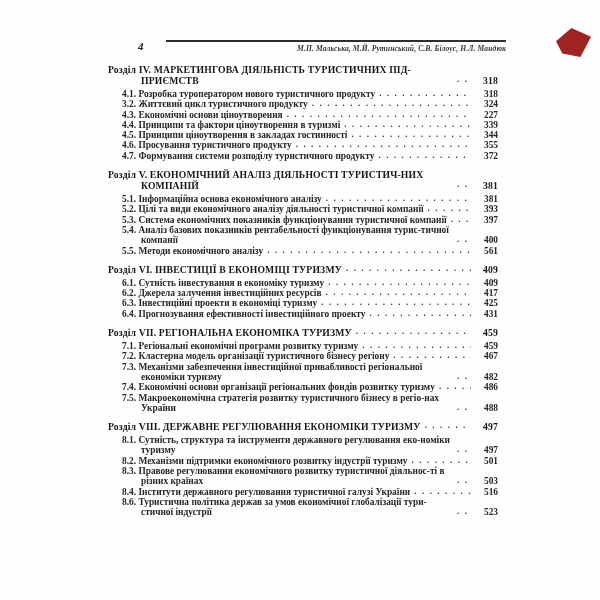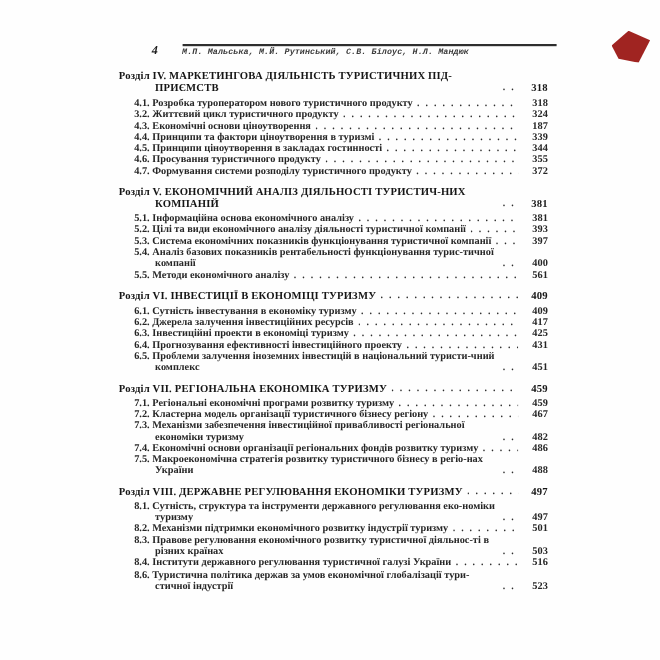--- a/index.html
+++ b/index.html
@@ -22,23 +22,23 @@
   
   .header{position:absolute;left:108px;top:40px;width:398px;display:flex;align-items:flex-start;}
   .header .pnum{
     font-style:italic;font-weight:bold;font-size:11px;line-height:13px;
     margin-left:30px;color:#1d1d1d;
   }
   .header .authors-wrap{
     flex:1;margin-left:22px;border-top:2px solid #2e2e2e;padding-top:2px;
   }
   .header .authors{
-    font-family:Liberation Mono, monospace;
+    font-family:Liberation Serif, serif;
     font-style:italic;font-weight:bold;font-size:7.6px;line-height:9px;
-    text-align:left;color:#3a3a3a;letter-spacing:0.1px;
+    text-align:right;color:#3a3a3a;letter-spacing:0.1px;
   }
 
   
   .toc{position:absolute;left:108px;top:64px;width:390px;}
   .toc-section{margin:0;}
   .row{display:flex;align-items:flex-end;}
   .row .text{flex:0 1 auto;}
   .row .leader{
     flex:1 1 14px;min-width:14px;overflow:hidden;white-space:nowrap;
     margin:0 3px 0 4px;color:#2e2e2e;font-size:9px;
@@ -87,21 +87,21 @@
           <span class="num">318</span>
         </div>
         <div class="row item">
           <span class="text">3.2. Життєвий цикл туристичного продукту</span>
           <span class="leader"></span>
           <span class="num">324</span>
         </div>
         <div class="row item">
           <span class="text">4.3. Економічні основи ціноутворення</span>
           <span class="leader"></span>
-          <span class="num">187</span>
+          <span class="num">227</span>
         </div>
         <div class="row item">
           <span class="text">4.4. Принципи та фактори ціноутворення в туризмі</span>
           <span class="leader"></span>
           <span class="num">339</span>
         </div>
         <div class="row item">
           <span class="text">4.5. Принципи ціноутворення в закладах гостинності</span>
           <span class="leader"></span>
           <span class="num">344</span>
@@ -168,25 +168,20 @@
         <div class="row item">
           <span class="text">6.3. Інвестиційні проекти в економіці туризму</span>
           <span class="leader"></span>
           <span class="num">425</span>
         </div>
         <div class="row item">
           <span class="text">6.4. Прогнозування ефективності інвестиційного проекту</span>
           <span class="leader"></span>
           <span class="num">431</span>
         </div>
-        <div class="row item">
-          <span class="text">6.5. Проблеми залучення іноземних інвестицій в національний туристи-чний комплекс</span>
-          <span class="leader"></span>
-          <span class="num">451</span>
-        </div>
       </div>
       <div class="toc-section">
         <div class="row heading">
           <span class="text">Розділ VII. РЕГІОНАЛЬНА ЕКОНОМІКА ТУРИЗМУ</span>
           <span class="leader"></span>
           <span class="num">459</span>
         </div>
         <div class="row item">
           <span class="text">7.1. Регіональні економічні програми розвитку туризму</span>
           <span class="leader"></span>

